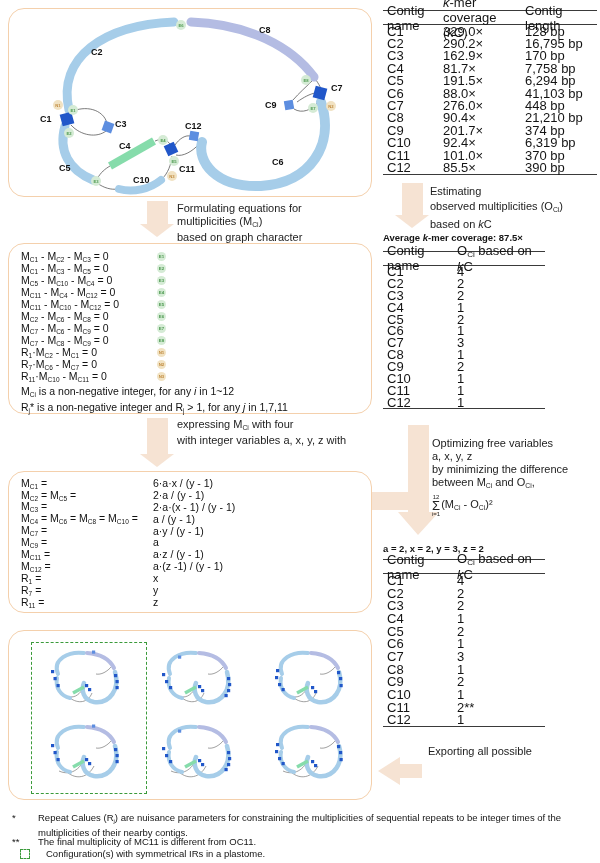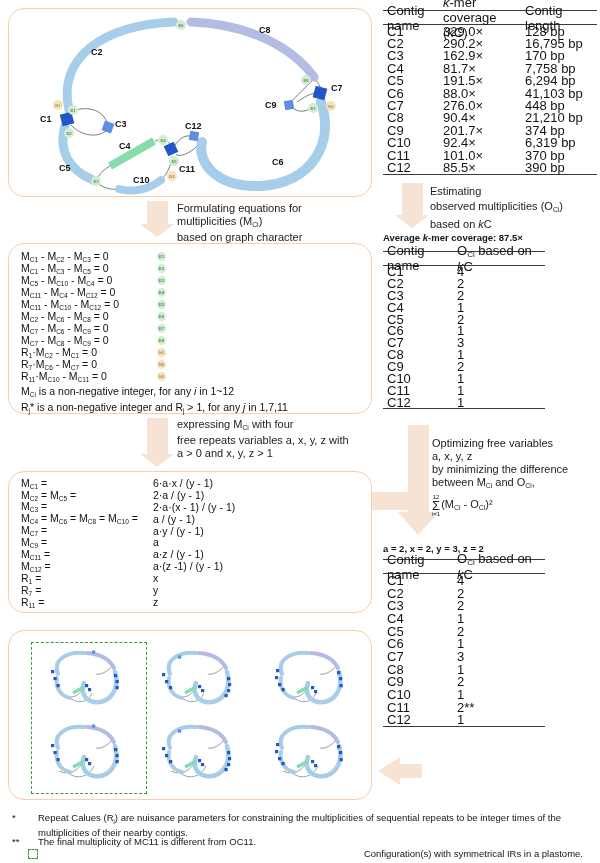--- a/index.html
+++ b/index.html
@@ -398,22 +398,21 @@
         <span class="c c1">C12</span>
         <span class="c c2">1</span>
       </div>
 
   </div>
 </div>
 
 <div class="darr" style="left:147px;top:418px;height:36px;"></div>
 <div class="flow-text" style="left:177px;top:418px;">
     <div>expressing M<sub>Ci</sub> with four</div>
-    <div>free repeats variables a, x, y, z with</div>
-    <div>a &gt; 0 and x, y, z &gt; 1</div>
+    <div>with integer variables a, x, y, z with</div>
 </div>
 
 <svg class="abs" style="left:365px;top:413px;" width="80" height="130" viewBox="0 0 80 130">
   <rect class="arrowfill" x="5" y="79" width="38" height="18"></rect>
   <polygon class="arrowfill" points="43,12 64,12 64,99 74,99 53,122 33,99 43,99"></polygon>
 </svg>
 <div class="flow-text" style="left:432px;top:437px;line-height:13px;">
   <div>
     <div>Optimizing free variables</div>
       <div>a, x, y, z</div>
@@ -644,26 +643,27 @@
         <use href="#dotsC"></use>
       </g>
   </svg>
   <div class="dash-rect" style="left:22px;top:11px;width:116px;height:152px;"></div>
 </div>
 
 <svg class="abs" style="left:374px;top:752px;" width="52" height="36" viewBox="0 0 52 36">
   <polygon class="arrowfill" points="4,19 26,5 26,12 48,12 48,26 26,26 26,33"></polygon>
 </svg>
 <div class="flow-text" style="left:428px;top:745px;line-height:13.5px;">
+  <div>Exporting all possible</div>
 </div>
 
 <div class="fnote" style="left:0px;top:812px;">
   <span class="sym">*</span>
   <span class="txt">Repeat Calues (R<sub>j</sub>) are nuisance parameters for constraining the multiplicities of sequential repeats to be integer times of the multiplicities of their nearby contigs.</span>
 </div>
 <div class="fnote" style="left:0px;top:836px;">
   <span class="sym">**</span>
   <span class="txt">The final multiplicity of MC11 is different from OC11.</span>
 </div>
-<div class="fnote" style="left:0px;top:848px;text-align:right;">
+<div class="fnote" style="left:8px;top:848px;">
   <span class="sym"><span class="dash-sq"></span></span>
   <span class="txt">Configuration(s) with symmetrical IRs in a plastome.</span>
 </div>
 
 </body></html>

